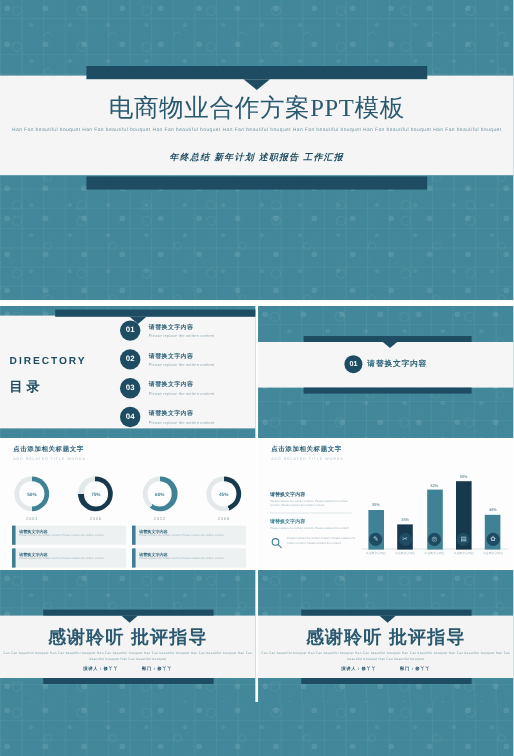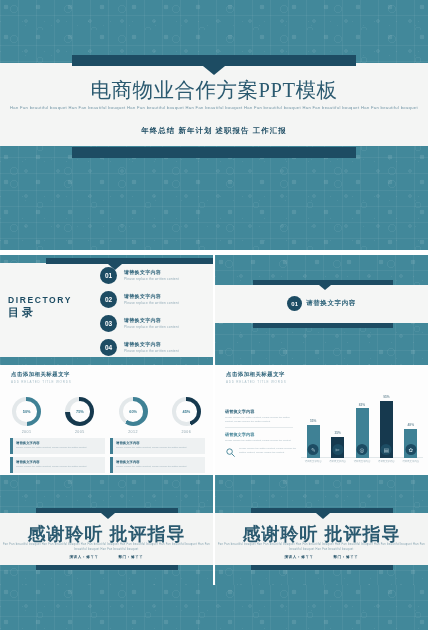--- a/index.html
+++ b/index.html
@@ -59,32 +59,32 @@
     position:absolute;left:0;top:46px;width:428px;text-align:center;
     font-family:"Liberation Serif","DejaVu Serif",serif;
     font-size:20.5px;color:#2b5a70;letter-spacing:.5px;white-space:nowrap;
   }
   .cover .sub-en{
     position:absolute;left:0;top:74px;width:428px;text-align:center;
     font-size:4.1px;color:#6f93a4;line-height:8px;letter-spacing:.35px;
   }
   .cover .sub-cn{
     position:absolute;left:0;top:96px;width:428px;text-align:center;
-    font-size:7.4px;color:#1d4c63;font-weight:bold;letter-spacing:1.1px;
+    font-size:7.4px;color:#1d4c63;font-weight:bold;letter-spacing:1.1px;font-style:italic;
   }
 
   
   .dir-white{position:absolute;left:0;top:8px;width:213px;height:94px;background:#f5f6f5;}
   .dir-bar{position:absolute;left:46px;top:3px;width:167px;height:6px;background:#1d4c63;}
   .dir-notch{position:absolute;left:108px;top:9px;width:0;height:0;
     border-left:7px solid transparent;border-right:7px solid transparent;border-top:6px solid #1d4c63;}
   .dir-label{position:absolute;left:8px;top:40px;width:88px;text-align:left;}
   .dir-label .en{font-size:8.5px;font-weight:bold;color:#1d4c63;letter-spacing:1.6px;
     font-family:"Liberation Sans",sans-serif;}
-  .dir-label .cn{font-size:11px;font-weight:bold;color:#1d4c63;letter-spacing:3px;margin-top:0;}
+  .dir-label .cn{font-size:11px;font-weight:bold;color:#1d4c63;letter-spacing:3px;margin-top:10px;}
   .dir-list{position:absolute;left:100px;top:12px;width:110px;}
   .dir-item{position:relative;height:22px;margin-bottom:2px;}
   .dir-num{position:absolute;left:0;top:0;width:17px;height:17px;border-radius:50%;
     background:#1d4c63;color:#fff;font-size:6.5px;font-weight:bold;
     display:flex;align-items:center;justify-content:center;}
   .dir-txt{position:absolute;left:24px;top:2px;}
   .dir-txt .t1{font-size:5px;color:#2b6178;font-weight:bold;letter-spacing:.3px;}
   .dir-txt .t2{font-size:3.2px;color:#8fa9b6;margin-top:2px;letter-spacing:.2px;}
 
   
@@ -143,21 +143,21 @@
   .search-row{position:absolute;left:10px;top:82px;width:78px;display:flex;gap:3px;align-items:flex-start;}
   .search-ico{width:11px;height:11px;flex:0 0 11px;color:#3f8195;}
 
   
   .ty-white{position:absolute;left:0;top:38px;width:213px;height:52px;background:#f3f4f3;}
   .ty-bar{position:absolute;left:36px;top:33px;width:142px;height:5px;background:#1d4c63;}
   .ty-bar2{position:absolute;left:36px;top:90px;width:142px;height:5px;background:#1d4c63;}
   .ty-notch{position:absolute;left:101px;top:38px;width:0;height:0;
     border-left:7px solid transparent;border-right:7px solid transparent;border-top:6px solid #1d4c63;}
   .ty-title{position:absolute;left:0;top:47px;width:213px;text-align:center;
-    font-size:18px;font-weight:bold;color:#2b5a70;letter-spacing:1px;white-space:nowrap;}
+    font-size:15px;font-weight:bold;color:#2b5a70;letter-spacing:1px;white-space:nowrap;}
   .ty-en{position:absolute;left:0;top:68px;width:213px;text-align:center;
     font-size:2.6px;color:#7e9dab;line-height:4.6px;letter-spacing:.3px;}
   .ty-meta{position:absolute;left:0;top:80px;width:213px;text-align:center;
     font-size:3.6px;color:#1d4c63;font-weight:bold;letter-spacing:.6px;}
   .ty-meta span{margin:0 9px;}
 </style>
 </head>
 <body>
 
 <div class="page">

